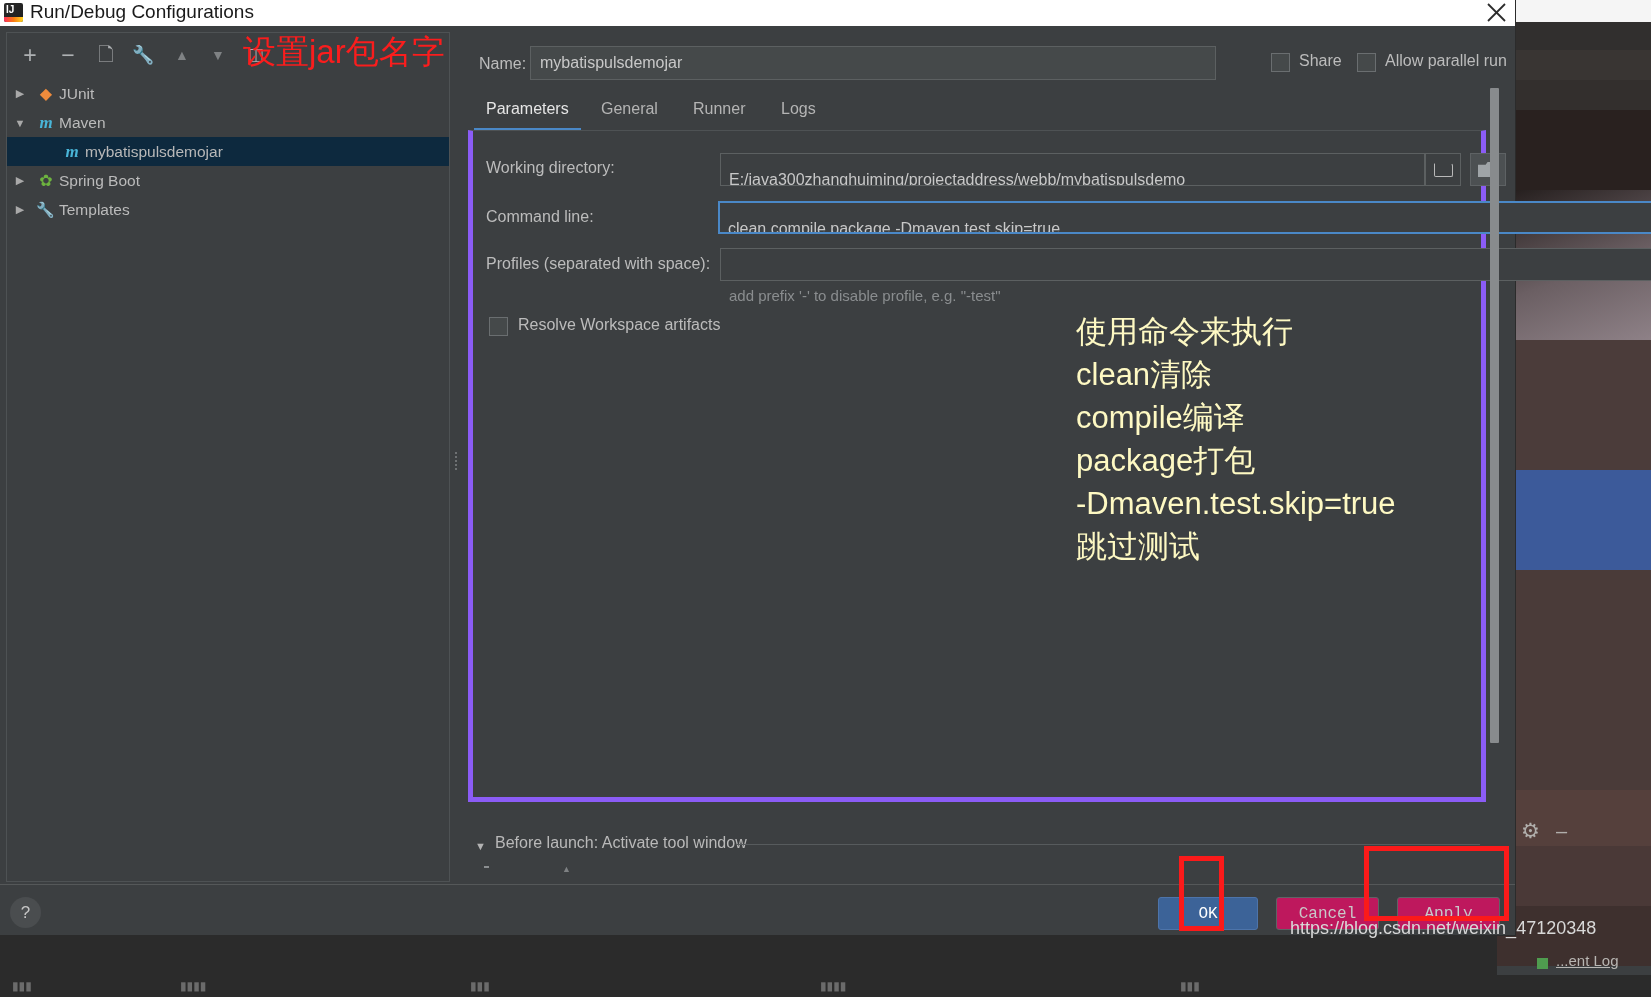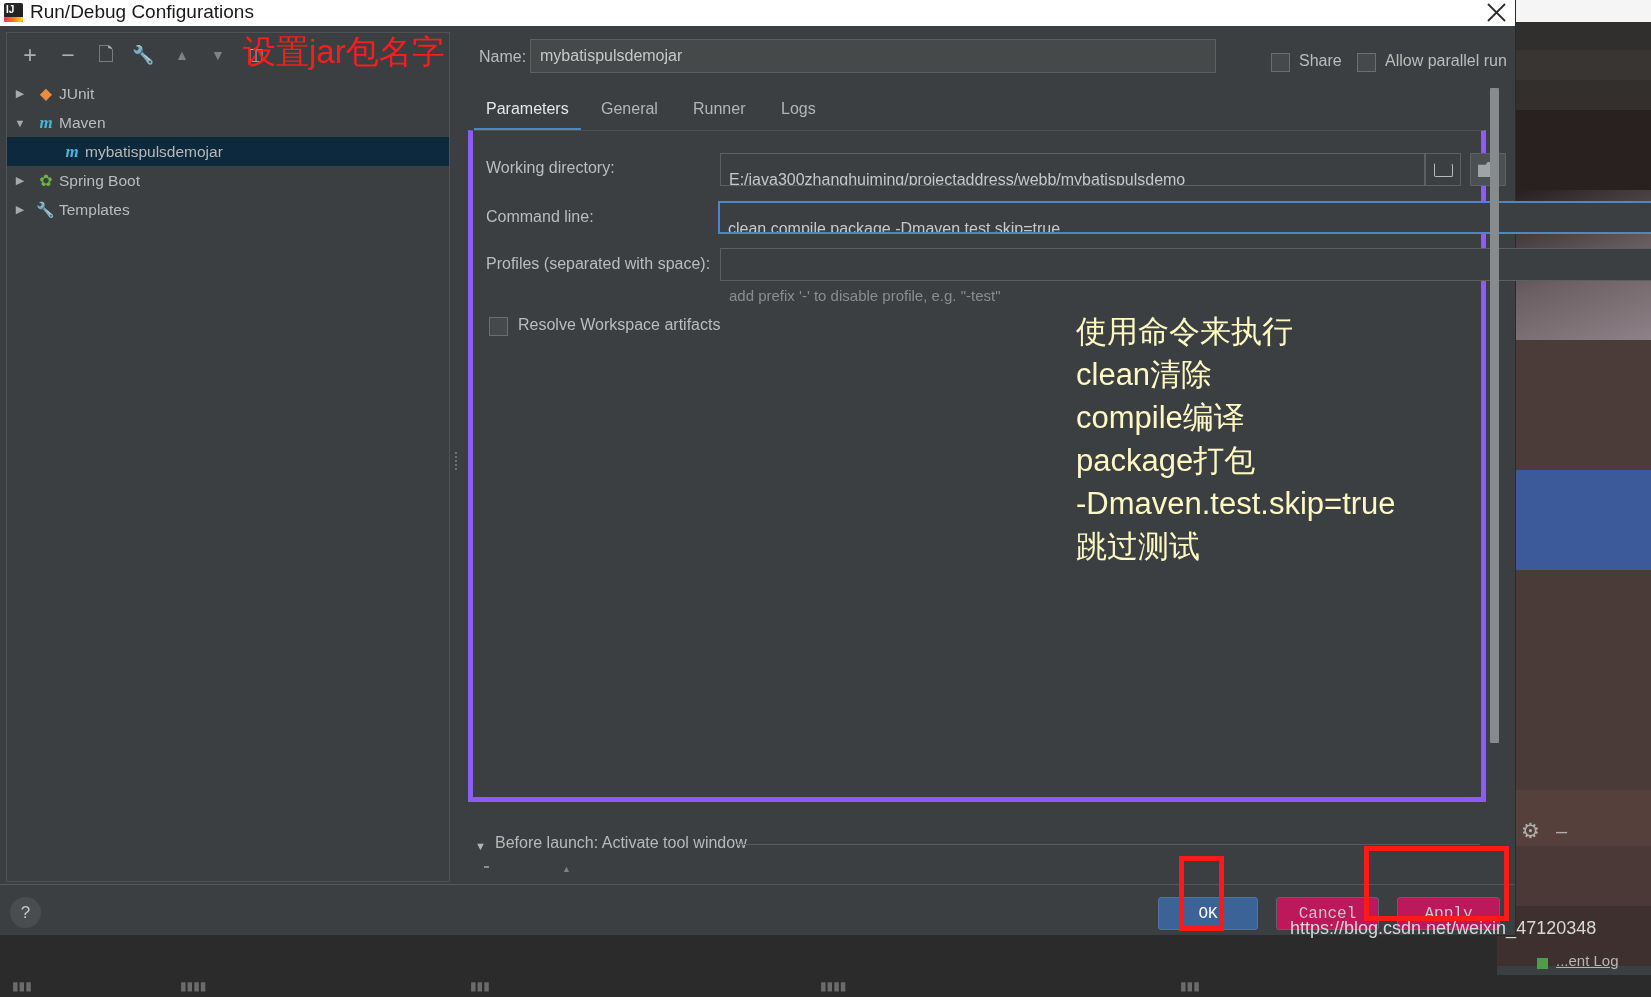--- a/index.html
+++ b/index.html
@@ -76,21 +76,21 @@
   .help-btn { position:absolute; left:10px; top:897px; width:31px; height:31px;
               border-radius:50%; background:#4a4d4f; color:#c6c6c6; font-size:17px;
               text-align:center; line-height:31px; }
 
   
   .splitter { position:absolute; left:453px; top:450px; width:6px; height:24px; }
   .splitter i { display:block; width:2px; height:2px; background:#6e7173; margin:2px 0 0 2px; }
 
   
   .right-area { position:absolute; left:466px; top:32px; width:1022px; height:850px; }
-  .name-row { position:absolute; left:0; top:5px; width:1022px; height:40px; }
+  .name-row { position:absolute; left:0; top:12px; width:1022px; height:40px; }
   .name-label { position:absolute; left:13px; top:11px; font-size:16px; color:#bcbcbc; }
   .name-input { position:absolute; left:64px; top:2px; width:686px; height:34px;
                 background:#45494a; border:1px solid #5c6061; color:#c8c8c8;
                 font-size:16px; padding:0 9px; font-family:"Liberation Sans",sans-serif; }
   .cbx { position:absolute; width:19px; height:19px; background:#45494a; border:1px solid #6a6e70; }
   .cbx-label { position:absolute; font-size:16px; color:#bcbcbc; }
 
   .tabs { position:absolute; left:2px; top:62px; width:1020px; height:36px; }
   .tab { position:absolute; top:0; font-size:16px; color:#b4b4b4; padding:6px 0; }
   .tab.active { color:#e6e6e6; }

